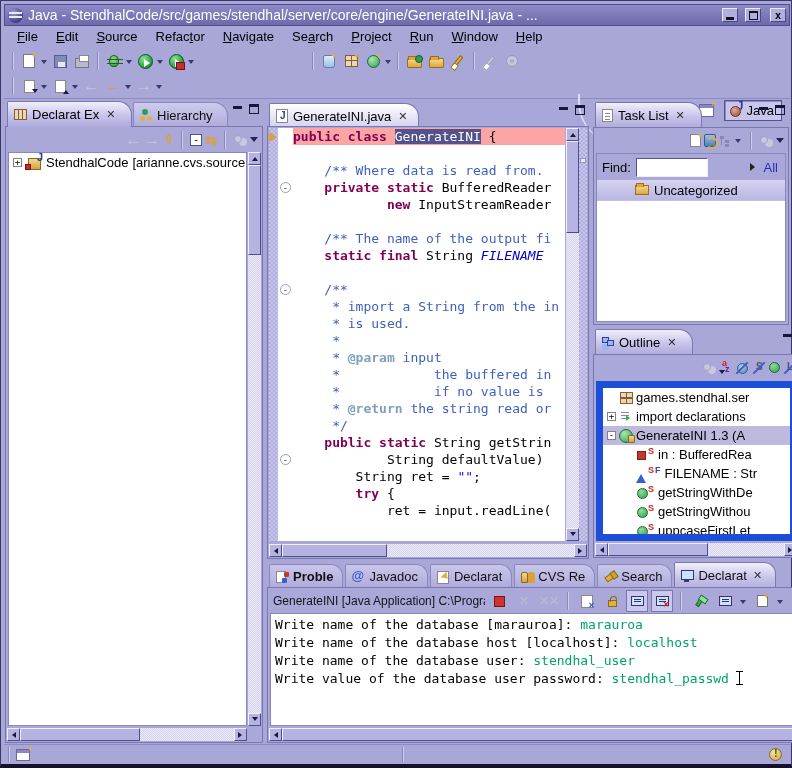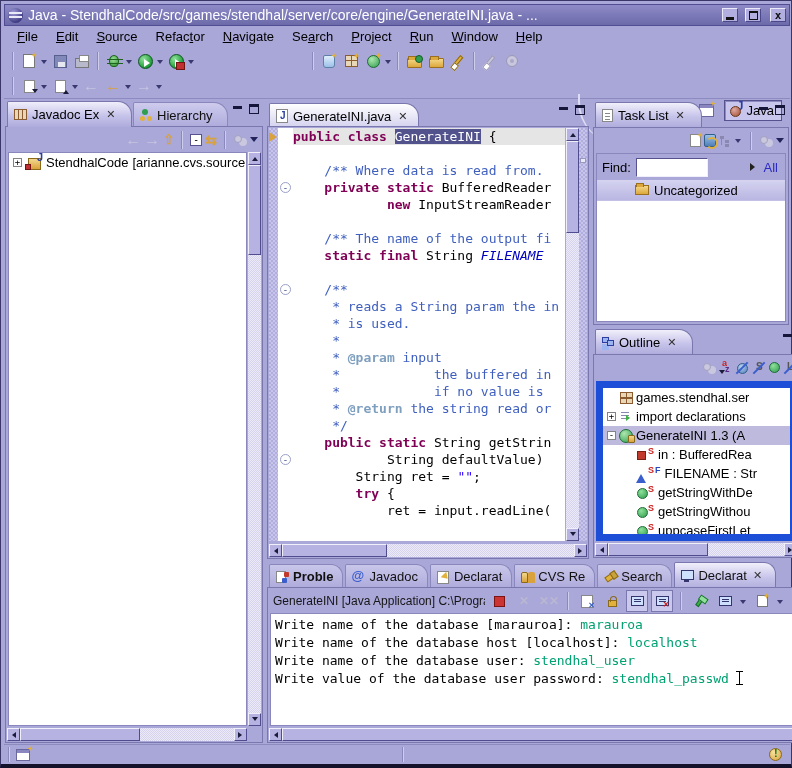--- a/index.html
+++ b/index.html
@@ -157,21 +157,21 @@
        linear-gradient(45deg,#b1aedd 25%,#c7c5ec 25%,#c7c5ec 75%,#b1aedd 75%);
      background-size:4px 4px; background-position:0 0,2px 2px; }
   .marker-arrow { position:absolute; left:0; top:4px; width:0; height:0;
      border:5px solid transparent; border-left:8px solid #d9a23c; }
   .fold-margin { position:absolute; left:10px; top:1px; bottom:17px; width:15px; background:#fff; }
   .fold-marker { position:absolute; left:2px; width:11px; height:11px; border:1px solid #9aa0c8; border-radius:50%;
      background:#fff; color:#5a6a9a; font-size:10px; line-height:9px; text-align:center; }
   .code-area { position:absolute; left:25px; right:23px; top:1px; bottom:17px; background:#fff; overflow:hidden;
      font-family:"DejaVu Sans Mono","Liberation Mono",monospace; font-size:13px; }
   .code-line { height:17px; line-height:17px; white-space:pre; }
-  .code-line.hl { background:#e5e5e5; }
+  .code-line.hl { background:#fca5a5; }
   .cl-k { color:#7f0055; font-weight:bold; }
   .cl-p { color:#000; }
   .cl-j { color:#3f5fbf; }
   .cl-t { color:#7f9fbf; font-weight:bold; }
   .cl-s { color:#2a00ff; }
   .cl-f { color:#0000c0; font-style:italic; }
   .cl-sel { background:#52528c; color:#fff; }
   .ed-vsb { right:9px; top:1px; bottom:17px; }
   .overview-ruler { position:absolute; right:1px; top:1px; bottom:17px; width:8px;
      background-image:linear-gradient(45deg,#b1aedd 25%,transparent 25%,transparent 75%,#b1aedd 75%),
@@ -413,21 +413,21 @@
         <span class="ic i-javapersp"></span>
         <span>Java</span>
       </span>
     </div>
   </div>
 
   <div class="panel" id="pkg">
     <div class="phead">
       <div class="vtab-sel" style="z-index:2">
         <span class="ic i-pkgview"></span>
-        <span>Javadoc Ex</span>
+        <span>Declarat Ex</span>
         <span class="xclose"></span>
       </div>
       <div class="vtab" style="left:128px">
         <span class="ic i-hier"></span>
         <span>Hierarchy</span>
       </div>
       <div class="headctl">
         <span class="cmin"></span>
         <span class="cmax"></span>
       </div>
@@ -500,21 +500,21 @@
           <div class="code-line hl"><span class="cl-k">public class</span><span class="cl-p"> </span><span class="cl-sel">GenerateINI</span><span class="cl-p"> {</span></div>
           <div class="code-line">&nbsp;</div>
           <div class="code-line"><span class="cl-j">    /** Where data is read from.</span></div>
           <div class="code-line"><span class="cl-k">    private static</span><span class="cl-p"> BufferedReader</span></div>
           <div class="code-line"><span class="cl-p">            </span><span class="cl-k">new</span><span class="cl-p"> InputStreamReader</span></div>
           <div class="code-line">&nbsp;</div>
           <div class="code-line"><span class="cl-j">    /** The name of the output fi</span></div>
           <div class="code-line"><span class="cl-k">    static final</span><span class="cl-p"> String </span><span class="cl-f">FILENAME</span></div>
           <div class="code-line">&nbsp;</div>
           <div class="code-line"><span class="cl-j">    /**</span></div>
-          <div class="code-line"><span class="cl-j">     * reads a String param the in</span></div>
+          <div class="code-line"><span class="cl-j">     * import a String from the in</span></div>
           <div class="code-line"><span class="cl-j">     * is used.</span></div>
           <div class="code-line"><span class="cl-j">     *</span></div>
           <div class="code-line"><span class="cl-j">     * </span><span class="cl-t">@param</span><span class="cl-j"> input</span></div>
           <div class="code-line"><span class="cl-j">     *            the buffered in</span></div>
           <div class="code-line"><span class="cl-j">     *            if no value is</span></div>
           <div class="code-line"><span class="cl-j">     * </span><span class="cl-t">@return</span><span class="cl-j"> the string read or</span></div>
           <div class="code-line"><span class="cl-j">     */</span></div>
           <div class="code-line"><span class="cl-k">    public static</span><span class="cl-p"> String getStrin</span></div>
           <div class="code-line"><span class="cl-p">            String defaultValue)</span></div>
           <div class="code-line"><span class="cl-p">        String ret = </span><span class="cl-s">""</span><span class="cl-p">;</span></div>

